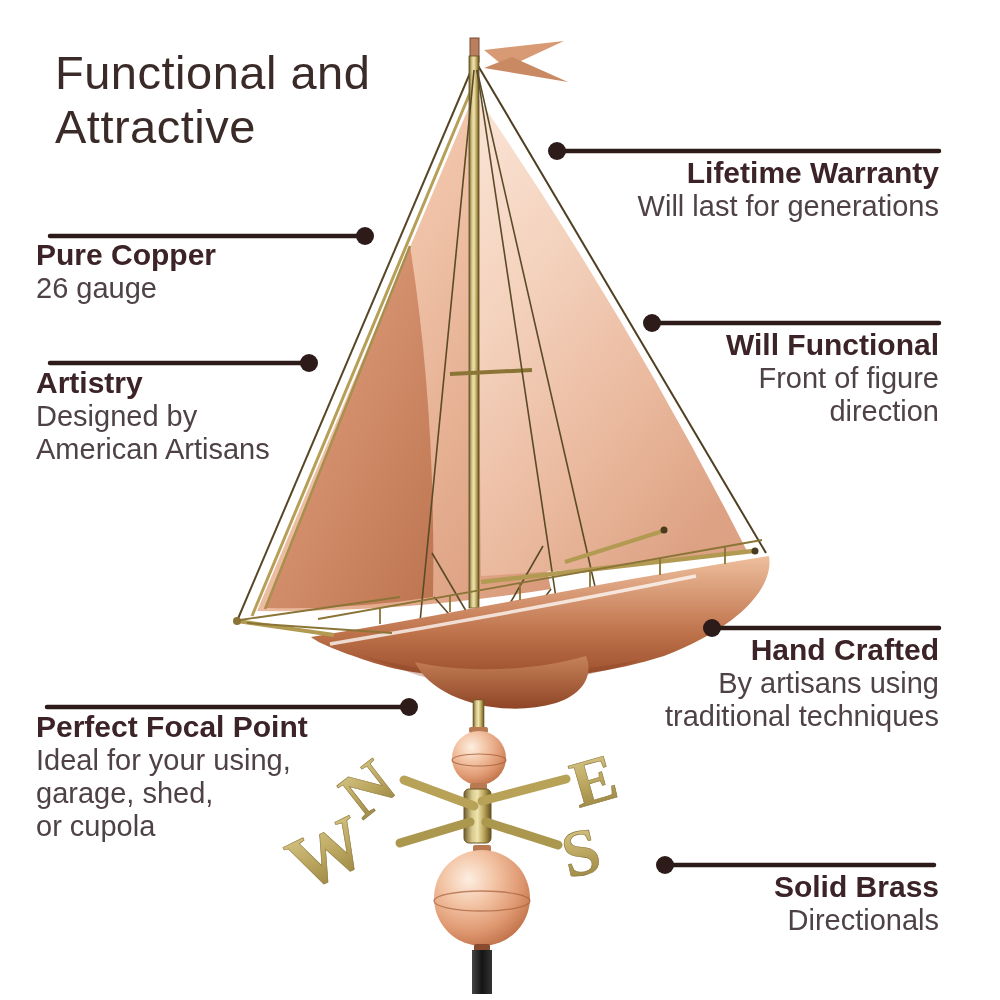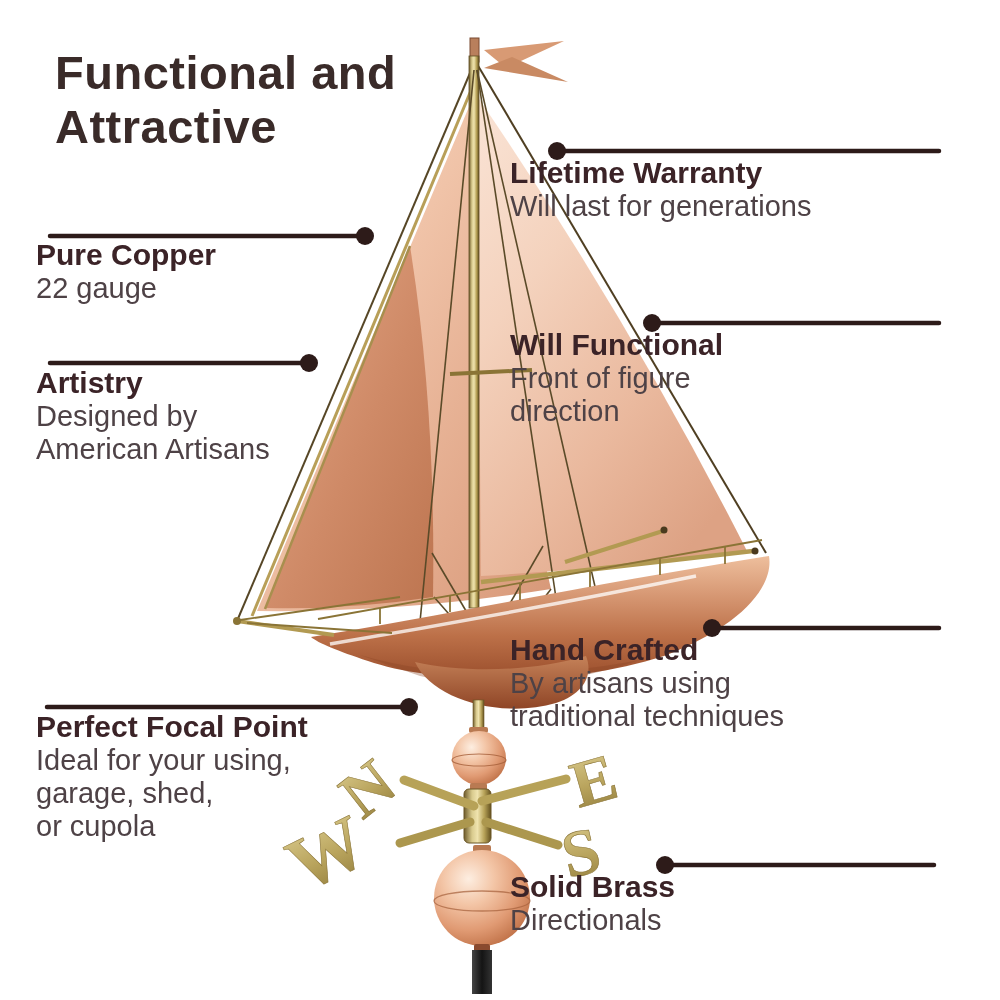--- a/index.html
+++ b/index.html
@@ -3,26 +3,26 @@
 <meta charset="utf-8">
 <style>
   html,body{margin:0;padding:0;background:#ffffff;}
   .canvas{
     position:relative;width:1000px;height:1000px;background:#ffffff;
     font-family:"Liberation Sans", sans-serif;overflow:hidden;
   }
   .art{position:absolute;left:0;top:0;}
   .title{
     position:absolute;left:55px;top:46px;
-    font-size:47px;line-height:54px;font-weight:700;
+    font-size:47px;line-height:54px;font-weight:400;
     letter-spacing:0.5px;color:#3a2b29;
   }
   .callout{position:absolute;}
   .co-left{left:36px;width:340px;text-align:left;}
-  .co-right{right:70px;width:420px;}
+  .co-right{right:61px;width:420px;text-align:right;}
   .co-head{font-size:30px;line-height:34px;font-weight:bold;color:#3b2327;}
   .co-line{font-size:29px;line-height:33px;font-weight:400;color:#4e4246;}
   .co-line:empty{display:none;}
   .dir{
     font-family:"Liberation Serif", serif;font-weight:bold;
     fill:url(#gLetter);stroke:#8a7436;stroke-width:0.6px;text-anchor:middle;
   }
 </style>
 </head>
 <body>
@@ -184,21 +184,21 @@
     </g>
   </svg>
 
   <div class="title">
     <div>Functional and</div>
     <div>Attractive</div>
   </div>
 
   <div class="callout co-left" style="top:238px">
     <div class="co-head">Pure Copper</div>
-    <div class="co-line">22 gauge</div>
+    <div class="co-line">26 gauge</div>
 
   </div>
 
   <div class="callout co-left" style="top:366px">
     <div class="co-head">Artistry</div>
     <div class="co-line">Designed by</div>
     <div class="co-line">American Artisans</div>
   </div>
 
   <div class="callout co-left" style="top:710px">

